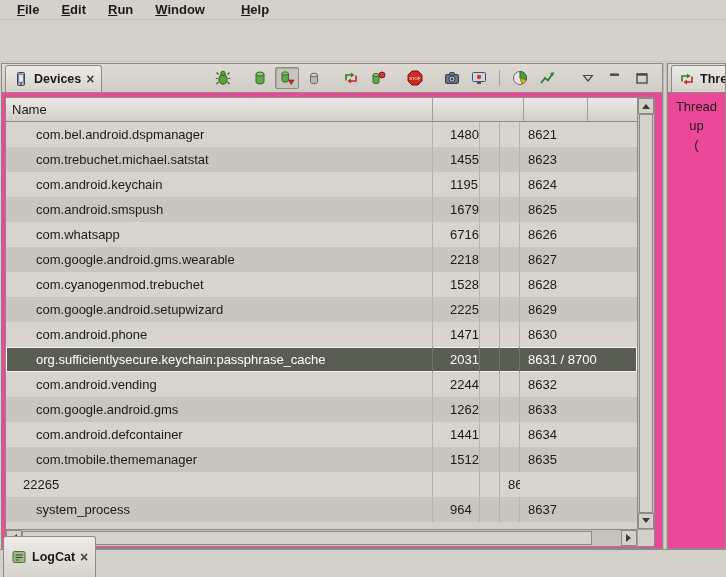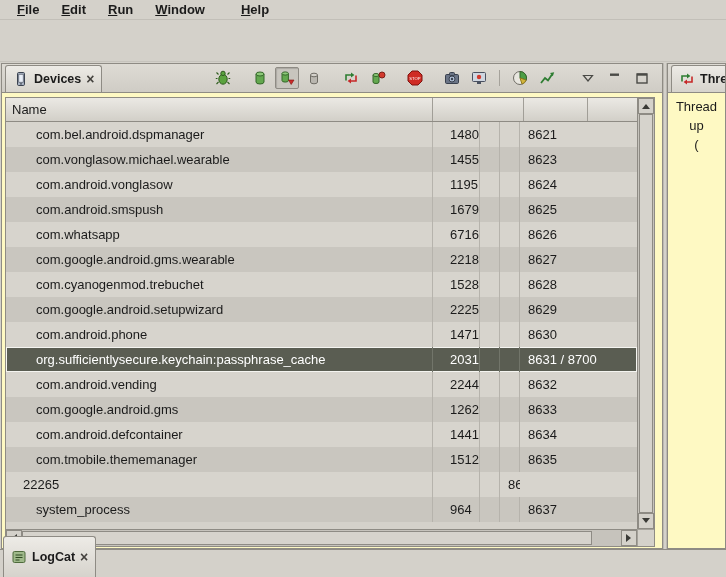--- a/index.html
+++ b/index.html
@@ -25,21 +25,21 @@
 
   
   .toolbar-strip {
     position:absolute; top:26px; left:0; right:0; height:36px;
     background:#d4d1ca; border-bottom:1px solid #c6c3bc;
   }
 
   
   .main { position:absolute; top:62px; left:0; right:0; height:487px; background:#d4d1ca; }
 
-  .panel { position:absolute; top:1px; height:486px; background:#fef9c3; border:1px solid #8e8b84; }
+  .panel { position:absolute; top:1px; height:486px; background:#ec4899; border:1px solid #8e8b84; }
   .panel.left  { left:1px;  width:662px; }
   .panel.right { left:667px; width:59px; overflow:hidden; }
   .sash { position:absolute; top:1px; left:663px; width:4px; height:486px; background:#d4d1ca; border-left:1px solid #bcb9b2; border-right:1px solid #bcb9b2; }
 
   
   .tabrow {
     position:absolute; top:0; left:0; right:0; height:29px;
     display:flex; align-items:flex-end;
     border-bottom:1px solid #8e8b84;
     background:linear-gradient(#dedbd4,#cfccc5);
@@ -284,28 +284,28 @@
 
       <div class="tbody">
           <div class="trow">
             <div class="tc cell-name">com.bel.android.dspmanager</div>
             <div class="tc cell-pid">1480</div>
             <div class="tc cell-a"></div>
             <div class="tc cell-b"></div>
             <div class="tc cell-port">8621</div>
           </div>
           <div class="trow alt">
-            <div class="tc cell-name">com.vonglasow.michael.wearable</div>
+            <div class="tc cell-name">com.trebuchet.michael.satstat</div>
             <div class="tc cell-pid">14553</div>
             <div class="tc cell-a"></div>
             <div class="tc cell-b"></div>
             <div class="tc cell-port">8623</div>
           </div>
           <div class="trow">
-            <div class="tc cell-name">com.android.vonglasow</div>
+            <div class="tc cell-name">com.android.keychain</div>
             <div class="tc cell-pid">1195</div>
             <div class="tc cell-a"></div>
             <div class="tc cell-b"></div>
             <div class="tc cell-port">8624</div>
           </div>
           <div class="trow alt">
             <div class="tc cell-name">com.android.smspush</div>
             <div class="tc cell-pid">1679</div>
             <div class="tc cell-a"></div>
             <div class="tc cell-b"></div>

